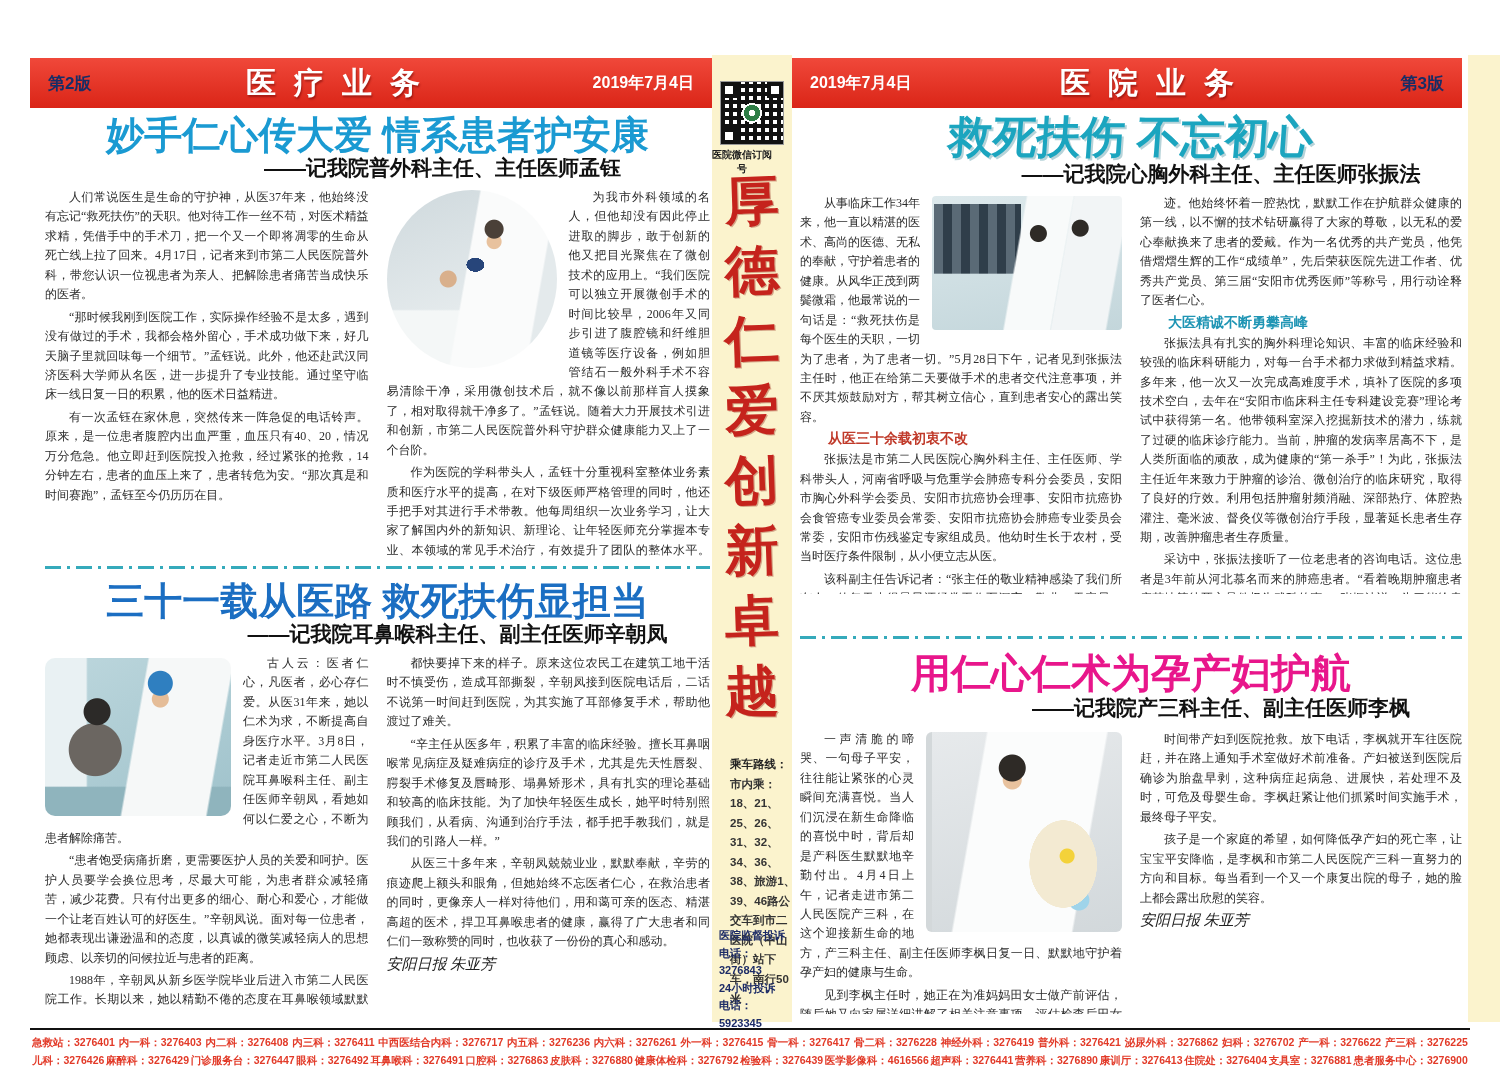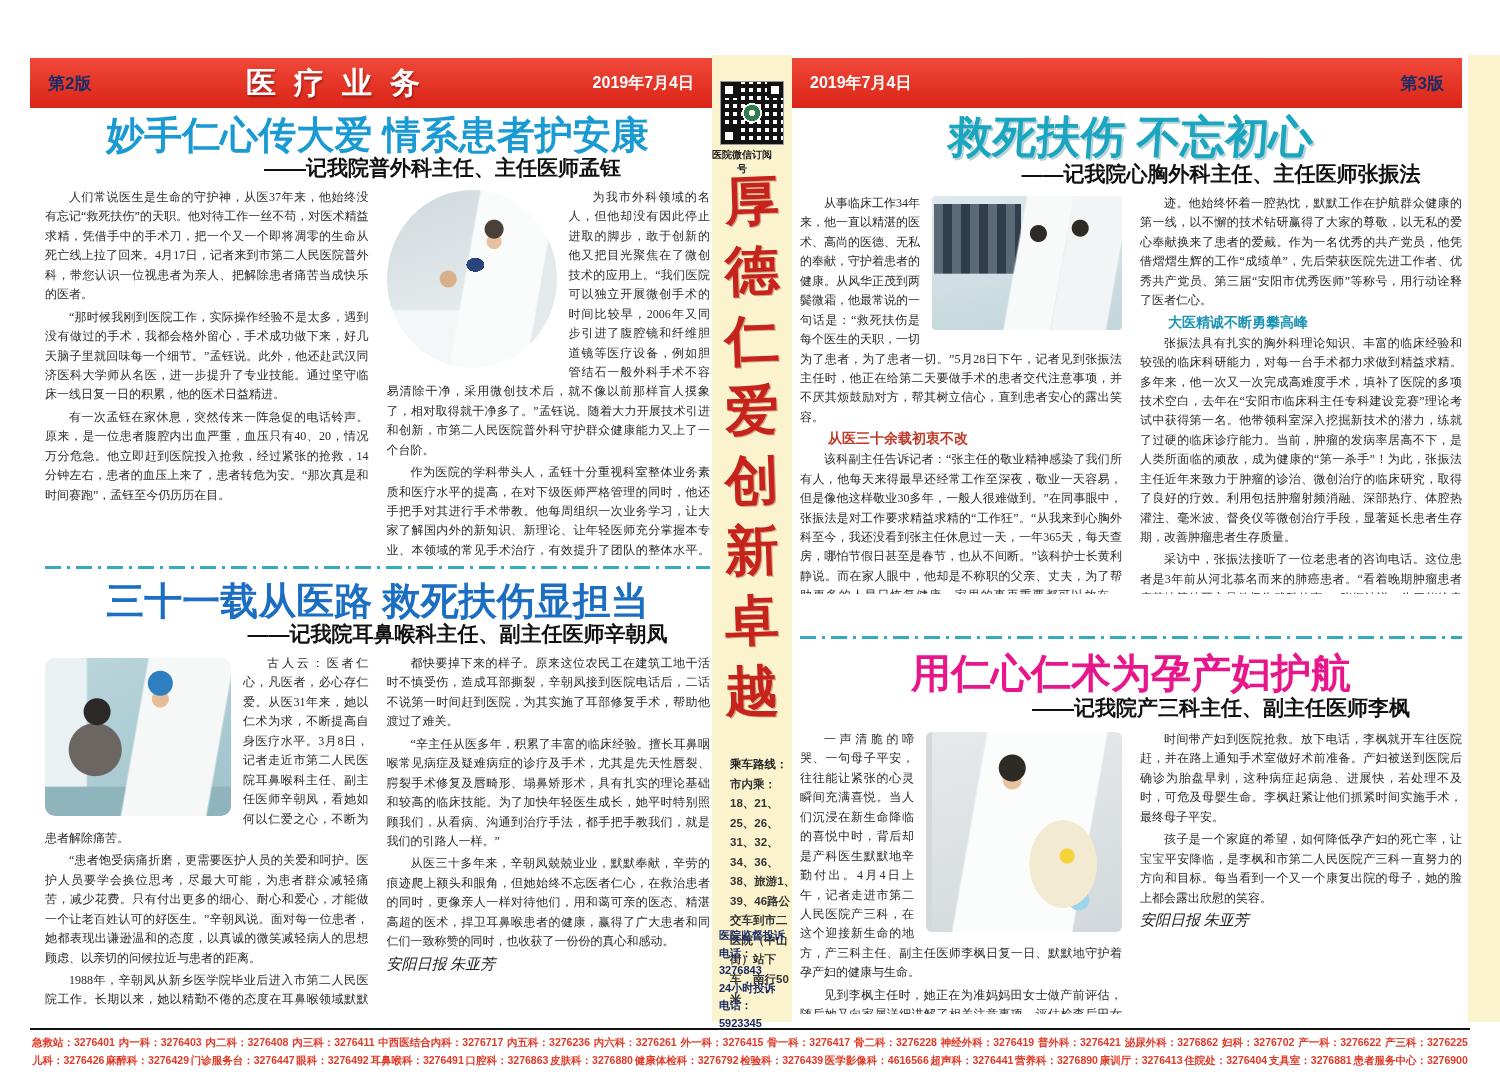--- a/index.html
+++ b/index.html
@@ -177,31 +177,33 @@
         <span class="complaint-line">医院监督投诉</span>
         <span class="complaint-line">电话：3276843</span>
         <span class="complaint-line">24小时投诉</span>
         <span class="complaint-line">电话：5923345</span>
       </div>
   </div>
   <div id="right-edge"></div>
 
   <div class="redbar" style="left:792px;top:58px;width:670px;">
     <span class="pdate">2019年7月4日</span>
+    <span class="section">医院业务</span>
     <span class="edition">第3版</span>
   </div>
 
   <div class="atitle" style="left:800px;top:108px;width:662px;font-size:44px;color:#1ba5bf;transform:skewX(-4deg);
        text-shadow:2px 2px 0 rgba(13,110,130,.30);">救死扶伤  不忘初心</div>
   <div class="byline" style="left:800px;top:160px;width:662px;padding-left:180px;box-sizing:border-box;">——记我院心胸外科主任、主任医师张振法</div>
   <div class="abody" style="left:800px;top:194px;width:662px;height:400px;">
     <div class="col">
       <span class="photo photo3"></span>
       <p>从事临床工作34年来，他一直以精湛的医术、高尚的医德、无私的奉献，守护着患者的健康。从风华正茂到两鬓微霜，他最常说的一句话是：“救死扶伤是每个医生的天职，一切为了患者，为了患者一切。”5月28日下午，记者见到张振法主任时，他正在给第二天要做手术的患者交代注意事项，并不厌其烦鼓励对方，帮其树立信心，直到患者安心的露出笑容。</p>
       <div class="subhead sub-red">从医三十余载初衷不改</div>
+      <p>张振法是市第二人民医院心胸外科主任、主任医师、学科带头人，河南省呼吸与危重学会肺癌专科分会委员，安阳市胸心外科学会委员、安阳市抗癌协会理事、安阳市抗癌协会食管癌专业委员会常委、安阳市抗癌协会肺癌专业委员会常委，安阳市伤残鉴定专家组成员。他幼时生长于农村，受当时医疗条件限制，从小便立志从医。</p>
       <p>该科副主任告诉记者：“张主任的敬业精神感染了我们所有人，他每天来得最早还经常工作至深夜，敬业一天容易，但是像他这样敬业30多年，一般人很难做到。”在同事眼中，张振法是对工作要求精益求精的“工作狂”。“从我来到心胸外科至今，我还没看到张主任休息过一天，一年365天，每天查房，哪怕节假日甚至是春节，也从不间断。”该科护士长黄利静说。而在家人眼中，他却是不称职的父亲、丈夫，为了帮助更多的人早日恢复健康，家里的事再重要都可以放在一边。</p>
 
     </div>
     <div class="col">
       <p>迹。他始终怀着一腔热忱，默默工作在护航群众健康的第一线，以不懈的技术钻研赢得了大家的尊敬，以无私的爱心奉献换来了患者的爱戴。作为一名优秀的共产党员，他凭借熠熠生辉的工作“成绩单”，先后荣获医院先进工作者、优秀共产党员、第三届“安阳市优秀医师”等称号，用行动诠释了医者仁心。</p>
       <div class="subhead sub-teal">大医精诚不断勇攀高峰</div>
       <p>张振法具有扎实的胸外科理论知识、丰富的临床经验和较强的临床科研能力，对每一台手术都力求做到精益求精。多年来，他一次又一次完成高难度手术，填补了医院的多项技术空白，去年在“安阳市临床科主任专科建设竞赛”理论考试中获得第一名。他带领科室深入挖掘新技术的潜力，练就了过硬的临床诊疗能力。当前，肿瘤的发病率居高不下，是人类所面临的顽敌，成为健康的“第一杀手”！为此，张振法主任近年来致力于肿瘤的诊治、微创治疗的临床研究，取得了良好的疗效。利用包括肿瘤射频消融、深部热疗、体腔热灌注、毫米波、督灸仪等微创治疗手段，显著延长患者生存期，改善肿瘤患者生存质量。</p>
       <p>采访中，张振法接听了一位老患者的咨询电话。这位患者是3年前从河北慕名而来的肺癌患者。“看着晚期肿瘤患者痛苦地等待死亡是件极为残酷的事。”张振法说，为了能给患者提供更多、更好的治疗手段、尽力延长病人的生命，从2011年开始，他带领科室医护人员开始将此类多项微创技术应用于临床，截至目前，大多数患者都取得了理想的治疗效果。</p>
 
     </div>

